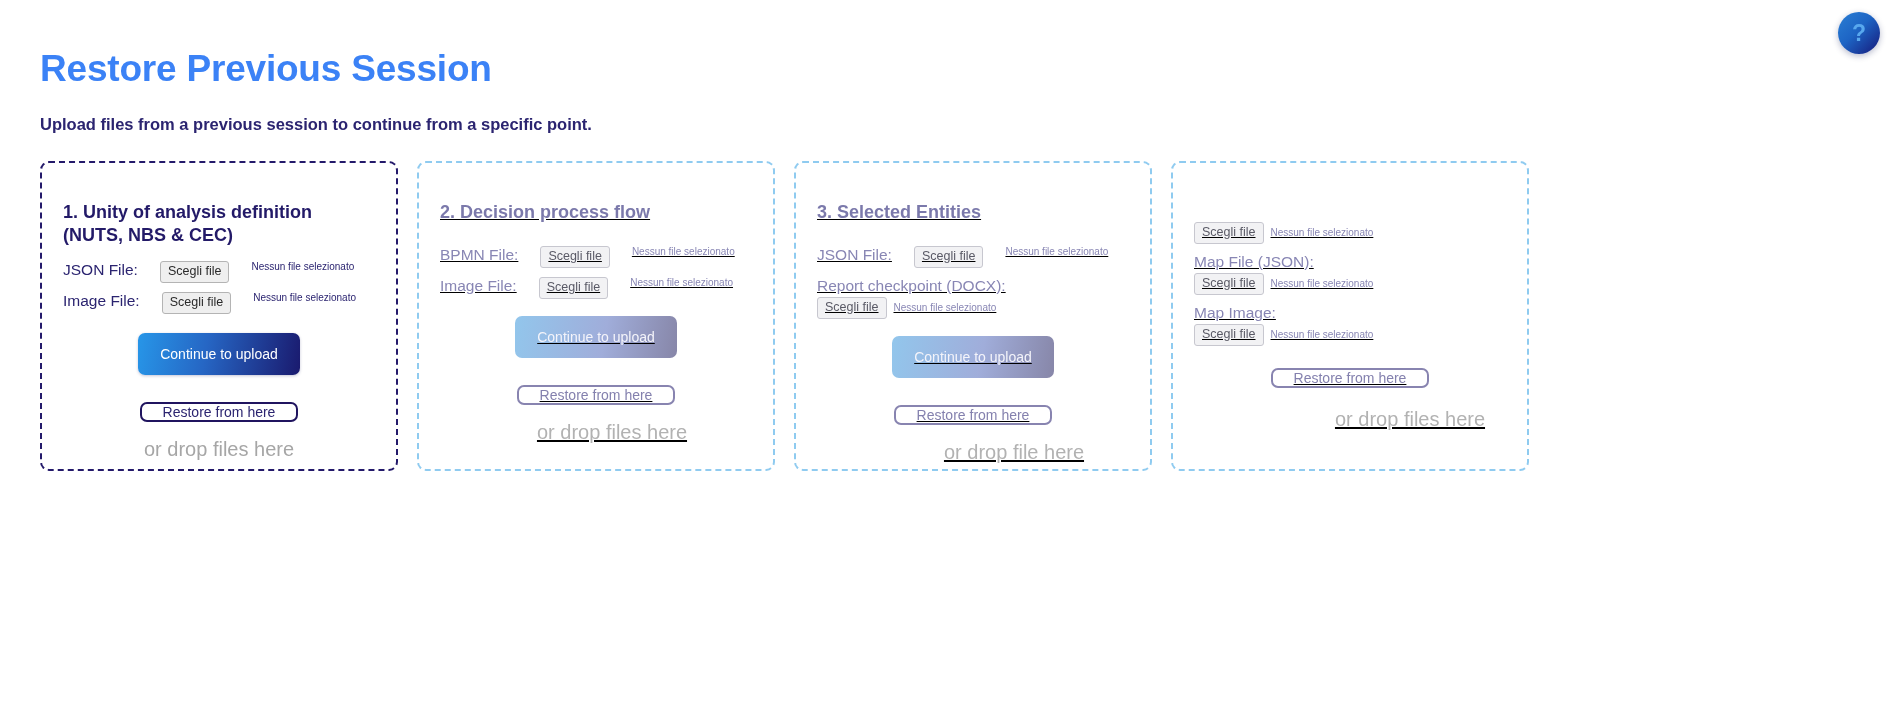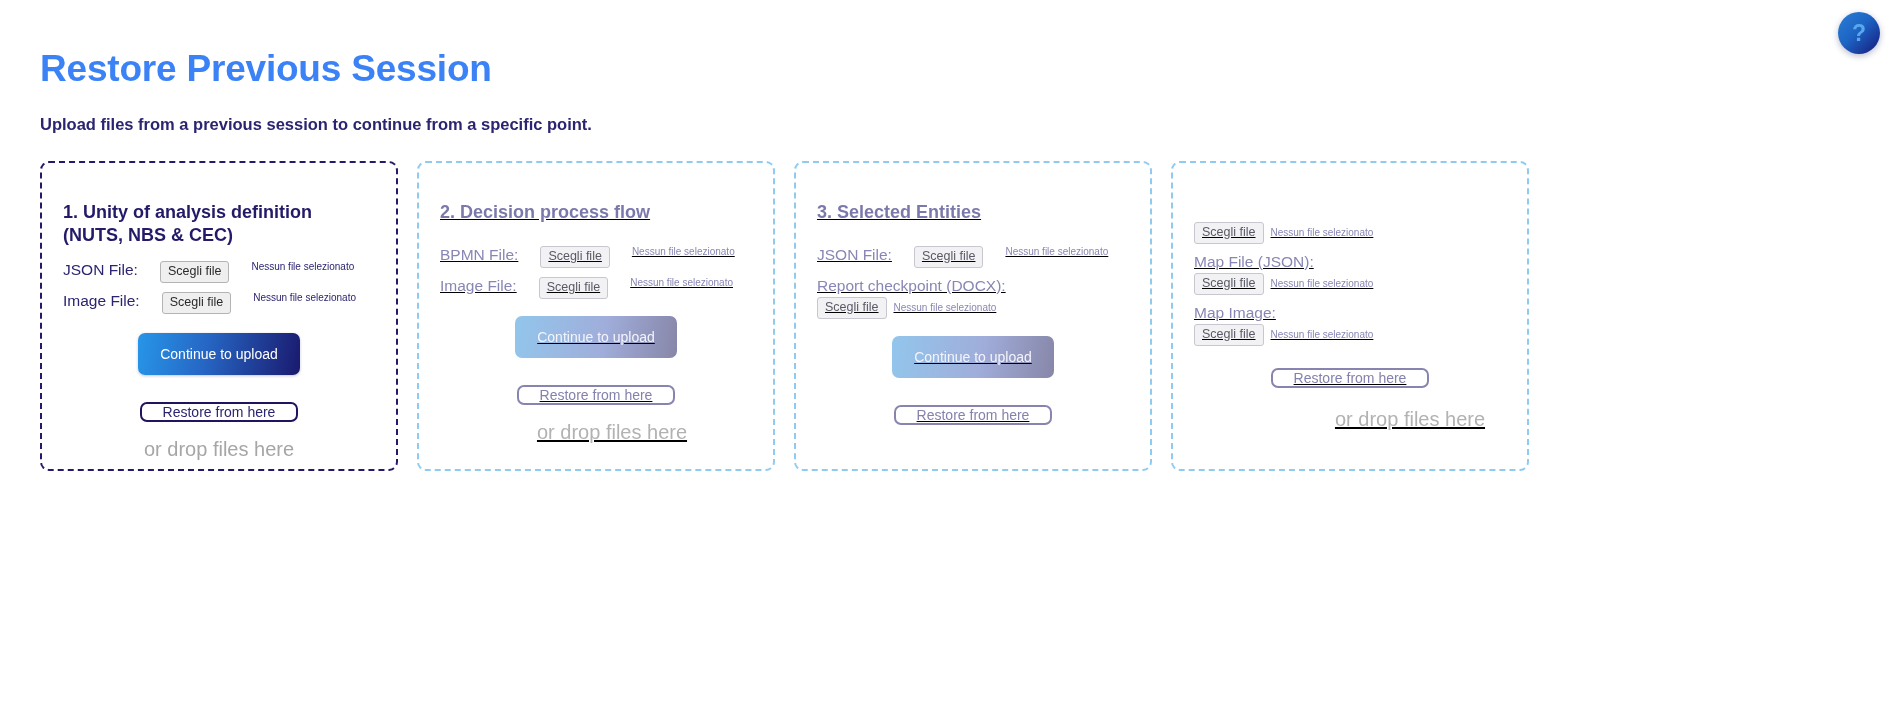--- a/index.html
+++ b/index.html
@@ -258,20 +258,21 @@
             <div class="fs-input">
               <button class="browse-btn">Scegli file</button>
               <span class="file-name">Nessun file selezionato</span>
             </div>
           </div>
         </div>
         <div class="actions">
           <button class="btn-primary">Continue to upload</button>
           <button class="btn-outline">Restore from here</button>
         </div>
+        <div class="drop-hint center">or drop file here</div>
       </div>
       <div class="card faded" id="card-4">
         <div class="fields">
           <div class="field-stack">
             <div class="fs-input">
               <button class="browse-btn">Scegli file</button>
               <span class="file-name">Nessun file selezionato</span>
             </div>
           </div>
           <div class="field-stack">

